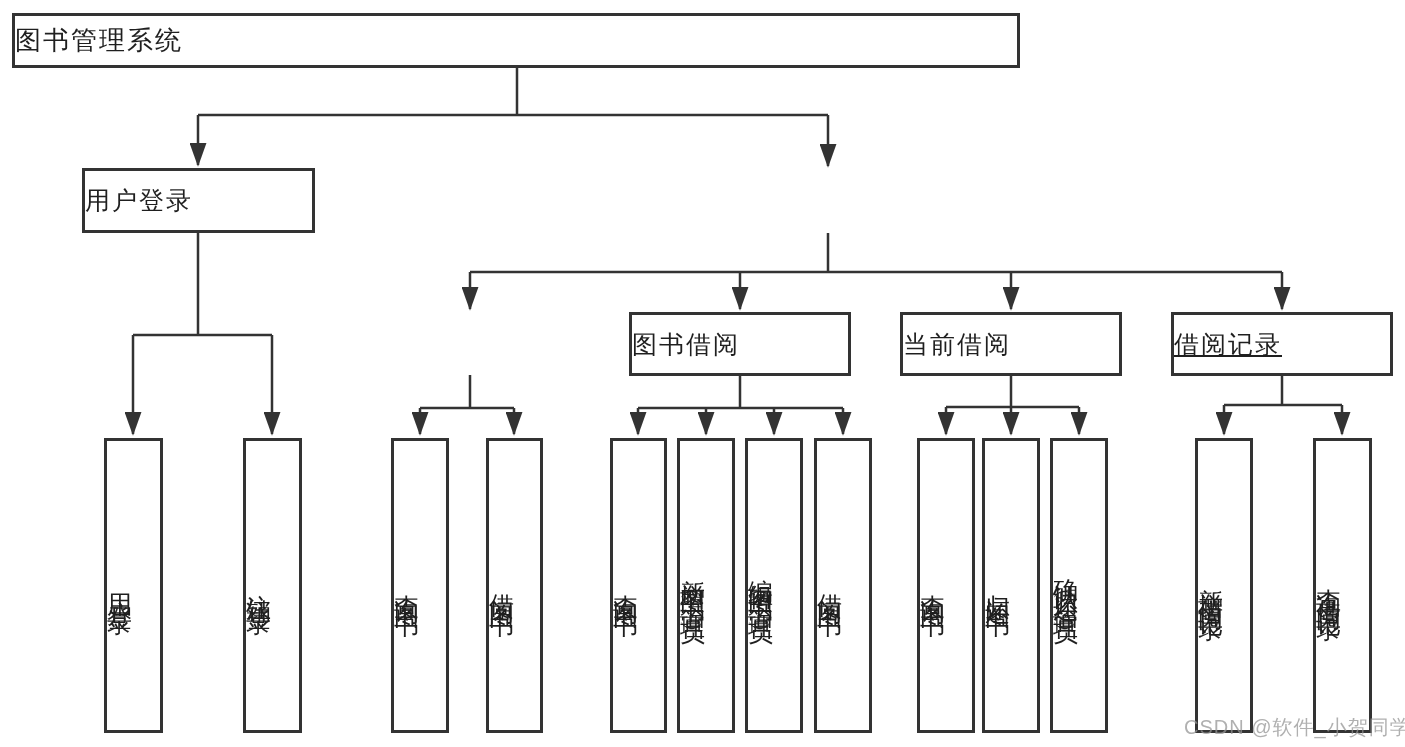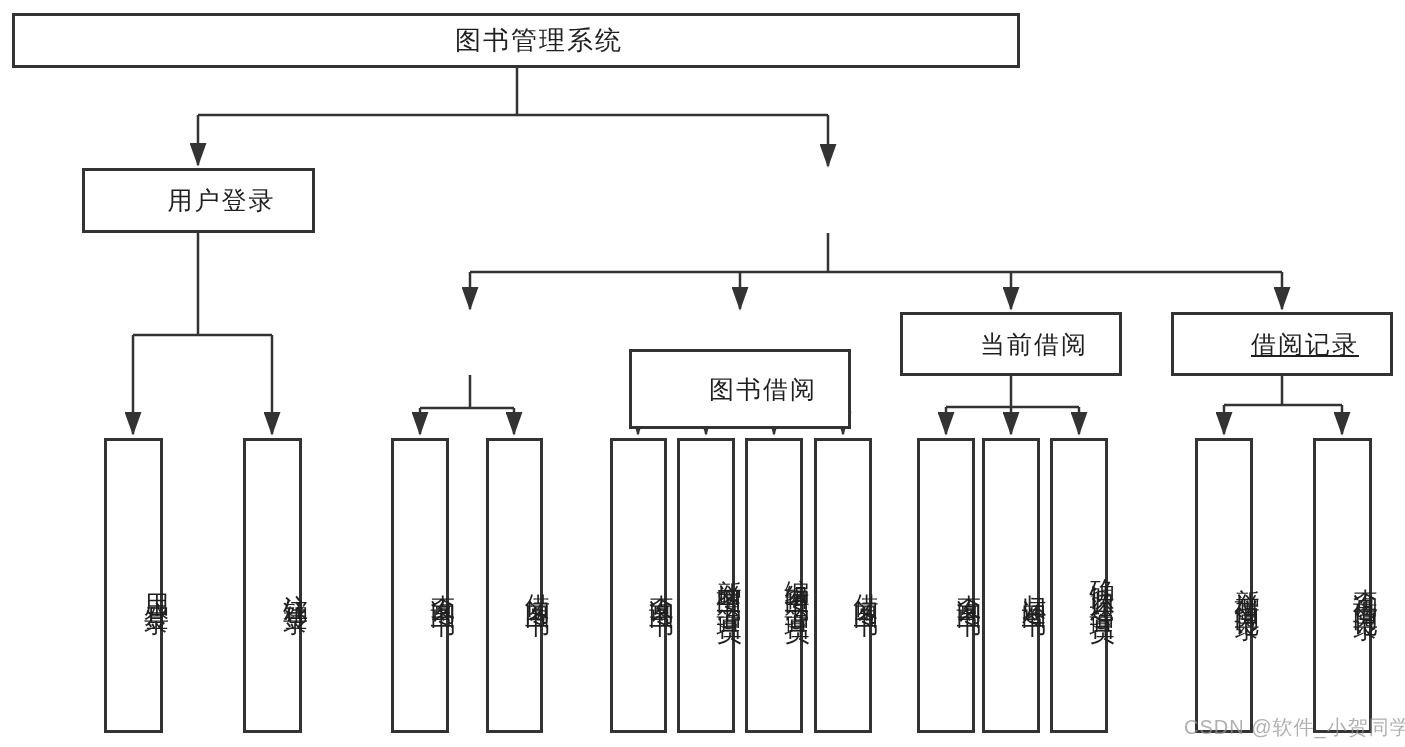--- a/index.html
+++ b/index.html
@@ -22,23 +22,21 @@
     width: 1405px;
     height: 747px;
   }
   .node {
     position: absolute;
     box-sizing: border-box;
     border: 3px solid #333333;
     background: #ffffff;
     display: flex;
     align-items: center;
-    justify-content: center;
     color: #1f1f1f;
-    padding-left: 46px;
   }
   .node.h .label {
     font-size: 25px;
     letter-spacing: 2px;
     white-space: nowrap;
   }
   .node.root .label {
     font-size: 26px;
     letter-spacing: 2px;
   }
@@ -110,21 +108,21 @@
   </svg>
 
   <div class="node h root" style="left:12px; top:13px; width:1008px; height:55px;">
     <span class="label">图书管理系统</span>
   </div>
 
   <div class="node h" style="left:82px; top:168px; width:233px; height:65px;">
     <span class="label">用户登录</span>
   </div>
 
-  <div class="node h" style="left:629px; top:312px; width:222px; height:80px;margin-top:37px;">
+  <div class="node h" style="left:629px; top:312px; width:222px; height:64px;">
     <span class="label">图书借阅</span>
   </div>
   <div class="node h" style="left:900px; top:312px; width:222px; height:64px;">
     <span class="label">当前借阅</span>
   </div>
   <div class="node h" style="left:1171px; top:312px; width:222px; height:64px;text-decoration:underline;">
     <span class="label">借阅记录</span>
   </div>
 
   <div class="node leaf" style="left:104px; top:438px; width:59px; height:295px;">

